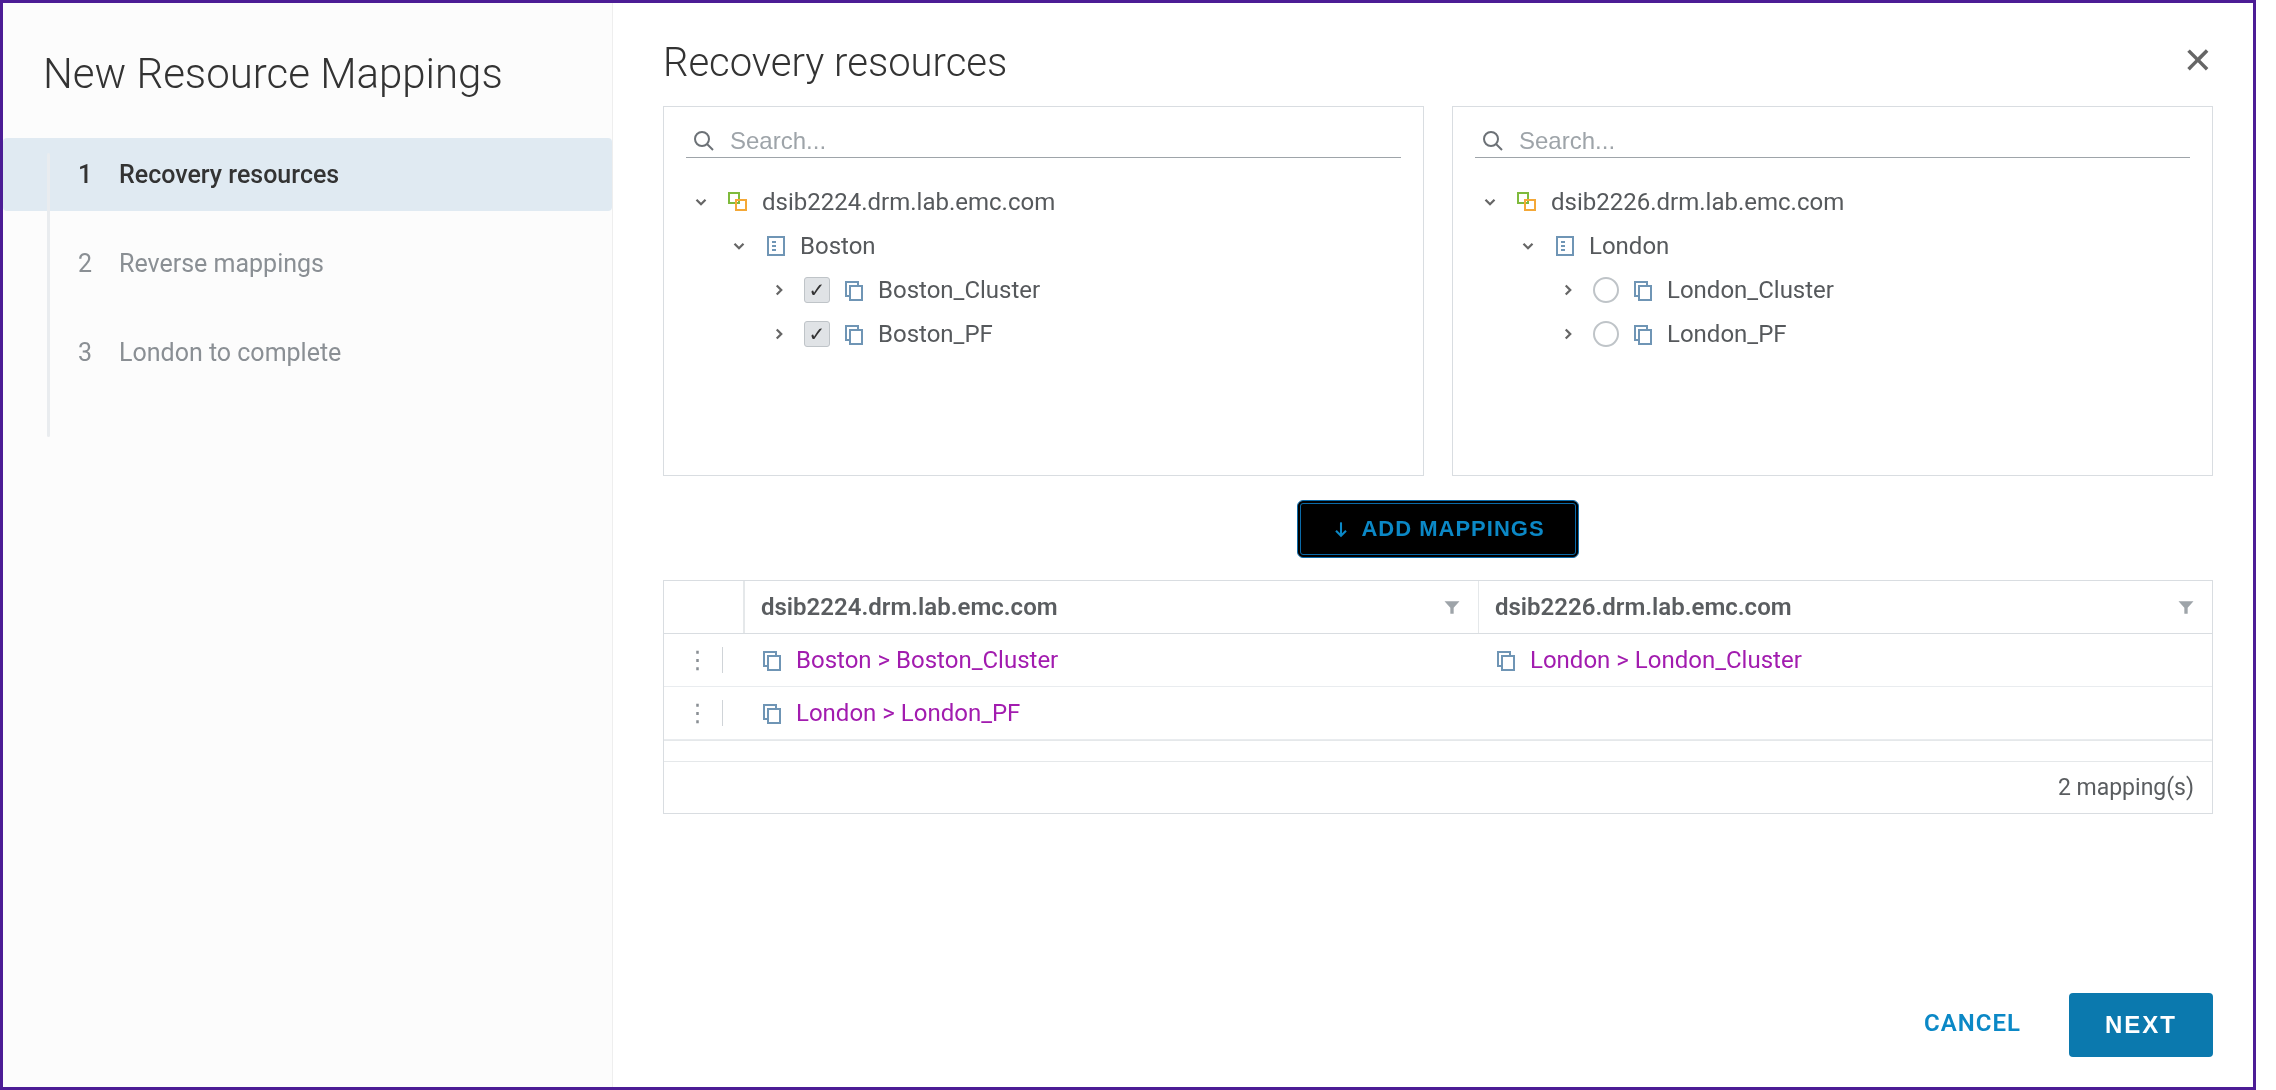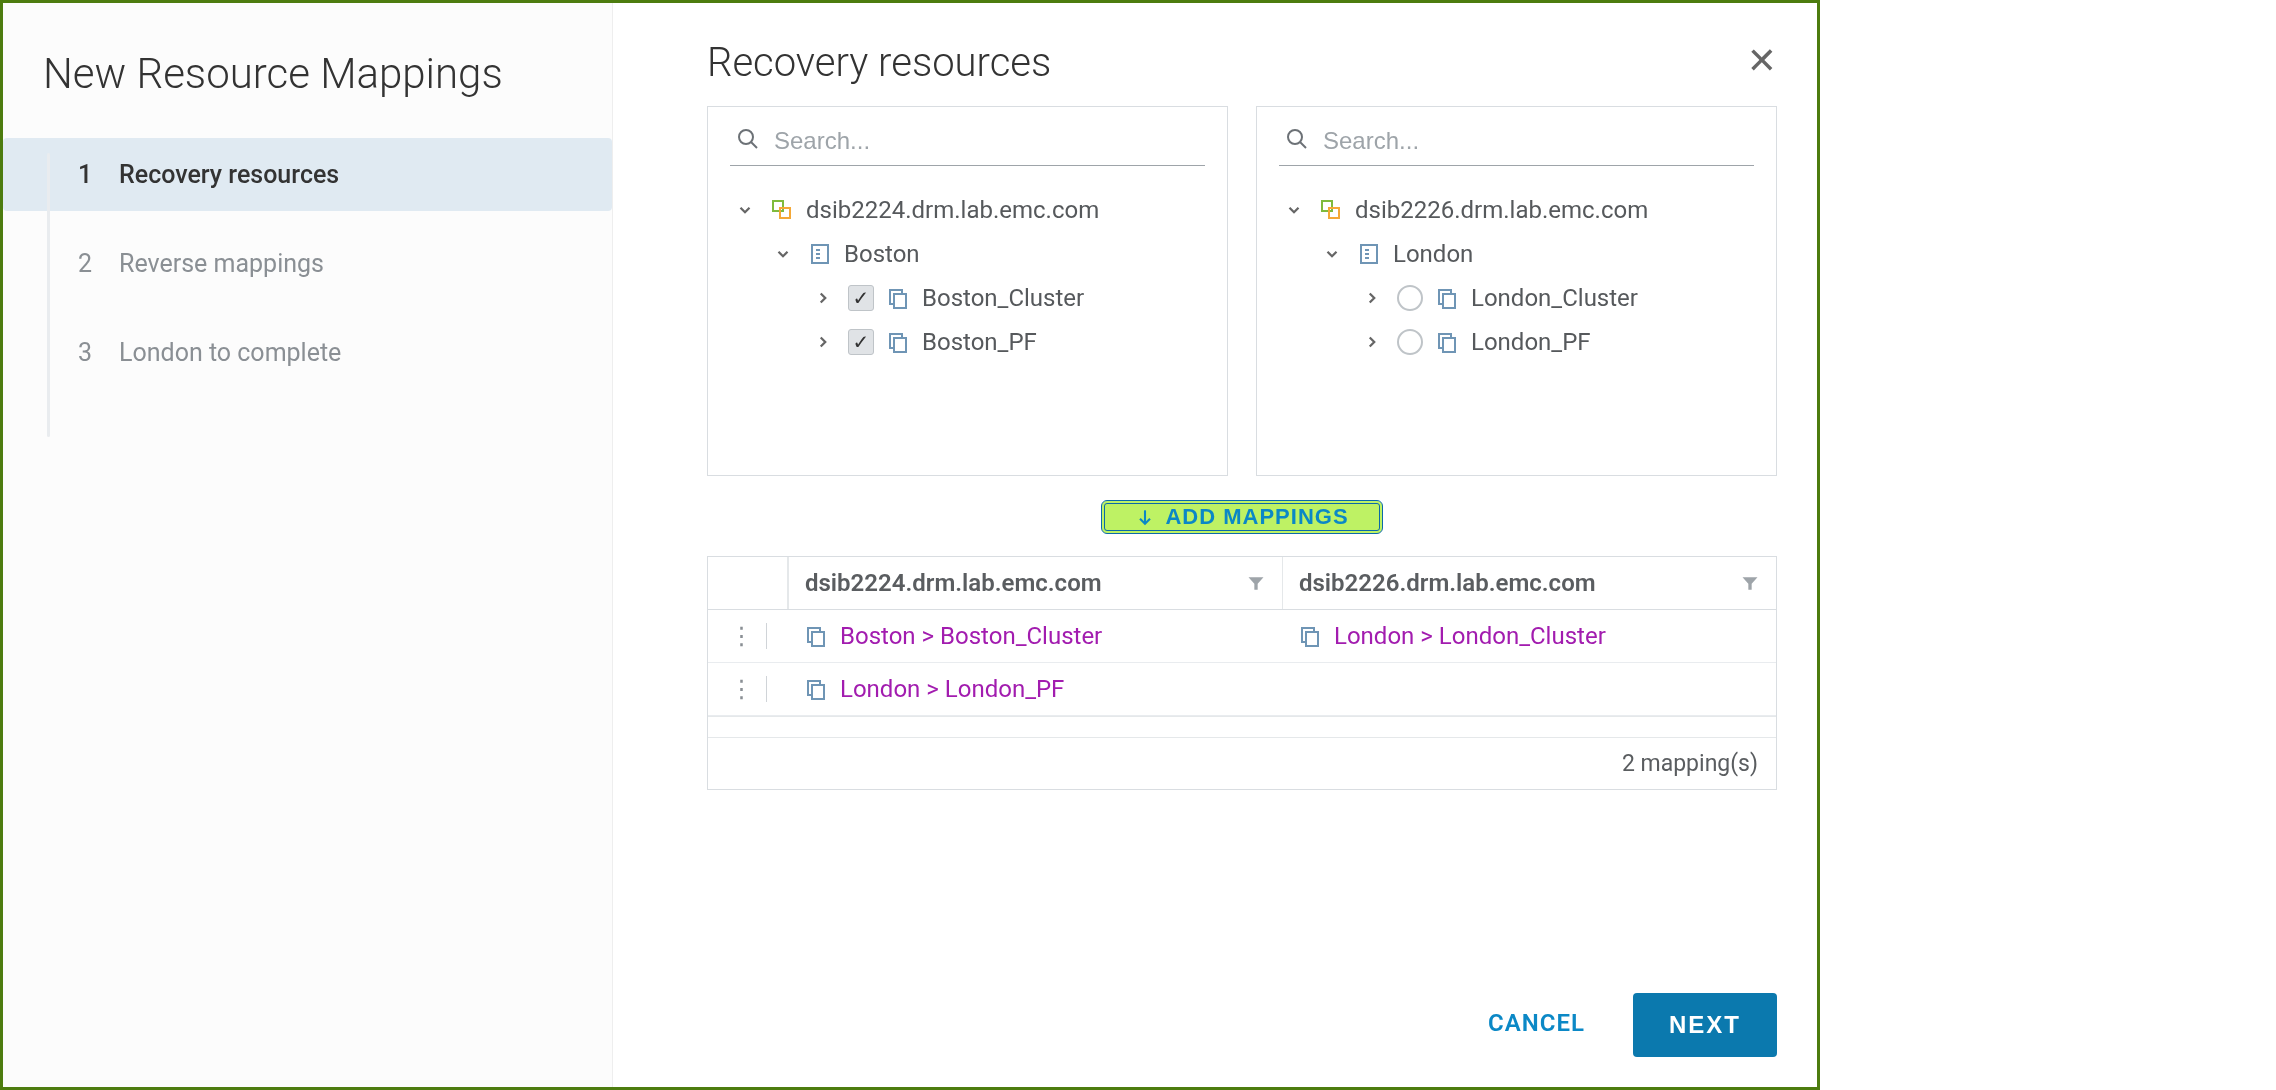--- a/index.html
+++ b/index.html
@@ -2,27 +2,26 @@
 <html><head>
 <meta charset="utf-8">
 <style>
   * { box-sizing: border-box; margin: 0; padding: 0; }
   body {
     font-family: -apple-system, BlinkMacSystemFont, "Segoe UI", Roboto, Helvetica, Arial, sans-serif;
     background: #fff;
     color: #3b3b3b;
   }
   .window {
-    width: 1820px;
+    width: 2256px;
     height: 1090px;
-    border: 3px solid #4d7c0f;
+    border: 3px solid #4c1d95;
     display: flex;
     position: relative;
     background: #fff;
-    gap: 44px;
   }
   
   .sidebar {
     width: 610px;
     background: #fcfcfc;
     border-right: 1px solid #eee;
     padding-top: 36px;
     position: relative;
   }
   .sidebar-vbar {
@@ -95,24 +94,24 @@
     gap: 28px;
   }
   .panel {
     flex: 1;
     border: 1px solid #d9dde1;
     padding: 18px 22px 22px 22px;
     min-height: 370px;
   }
   .search-row {
     display: flex;
-    align-items: flex-start;
+    align-items: center;
     gap: 14px;
     border-bottom: 1px solid #9ea4a9;
-    padding: 2px 6px 10px 6px;
+    padding: 2px 6px 2px 6px;
     margin-bottom: 22px;
   }
   .search-row input {
     border: none;
     outline: none;
     font-size: 24px;
     color: #6c7176;
     flex: 1;
     background: transparent;
   }
@@ -159,25 +158,25 @@
   .ic svg { display: block; }
   
   .add-row {
     display: flex;
     justify-content: center;
     padding: 24px 0 22px 0;
   }
   .add-btn {
     border: 4px double #0b6aa8;
     color: #0b88c6;
-    background: #bef264;
+    background: #000000;
     font-size: 22px;
     font-weight: 600;
     letter-spacing: 1px;
-    padding: 0 30px;
+    padding: 12px 30px;
     border-radius: 6px;
     cursor: pointer;
     display: inline-flex;
     align-items: center;
     gap: 10px;
   }
   
   .map-table {
     border: 1px solid #d9dde1;
     font-size: 24px;

